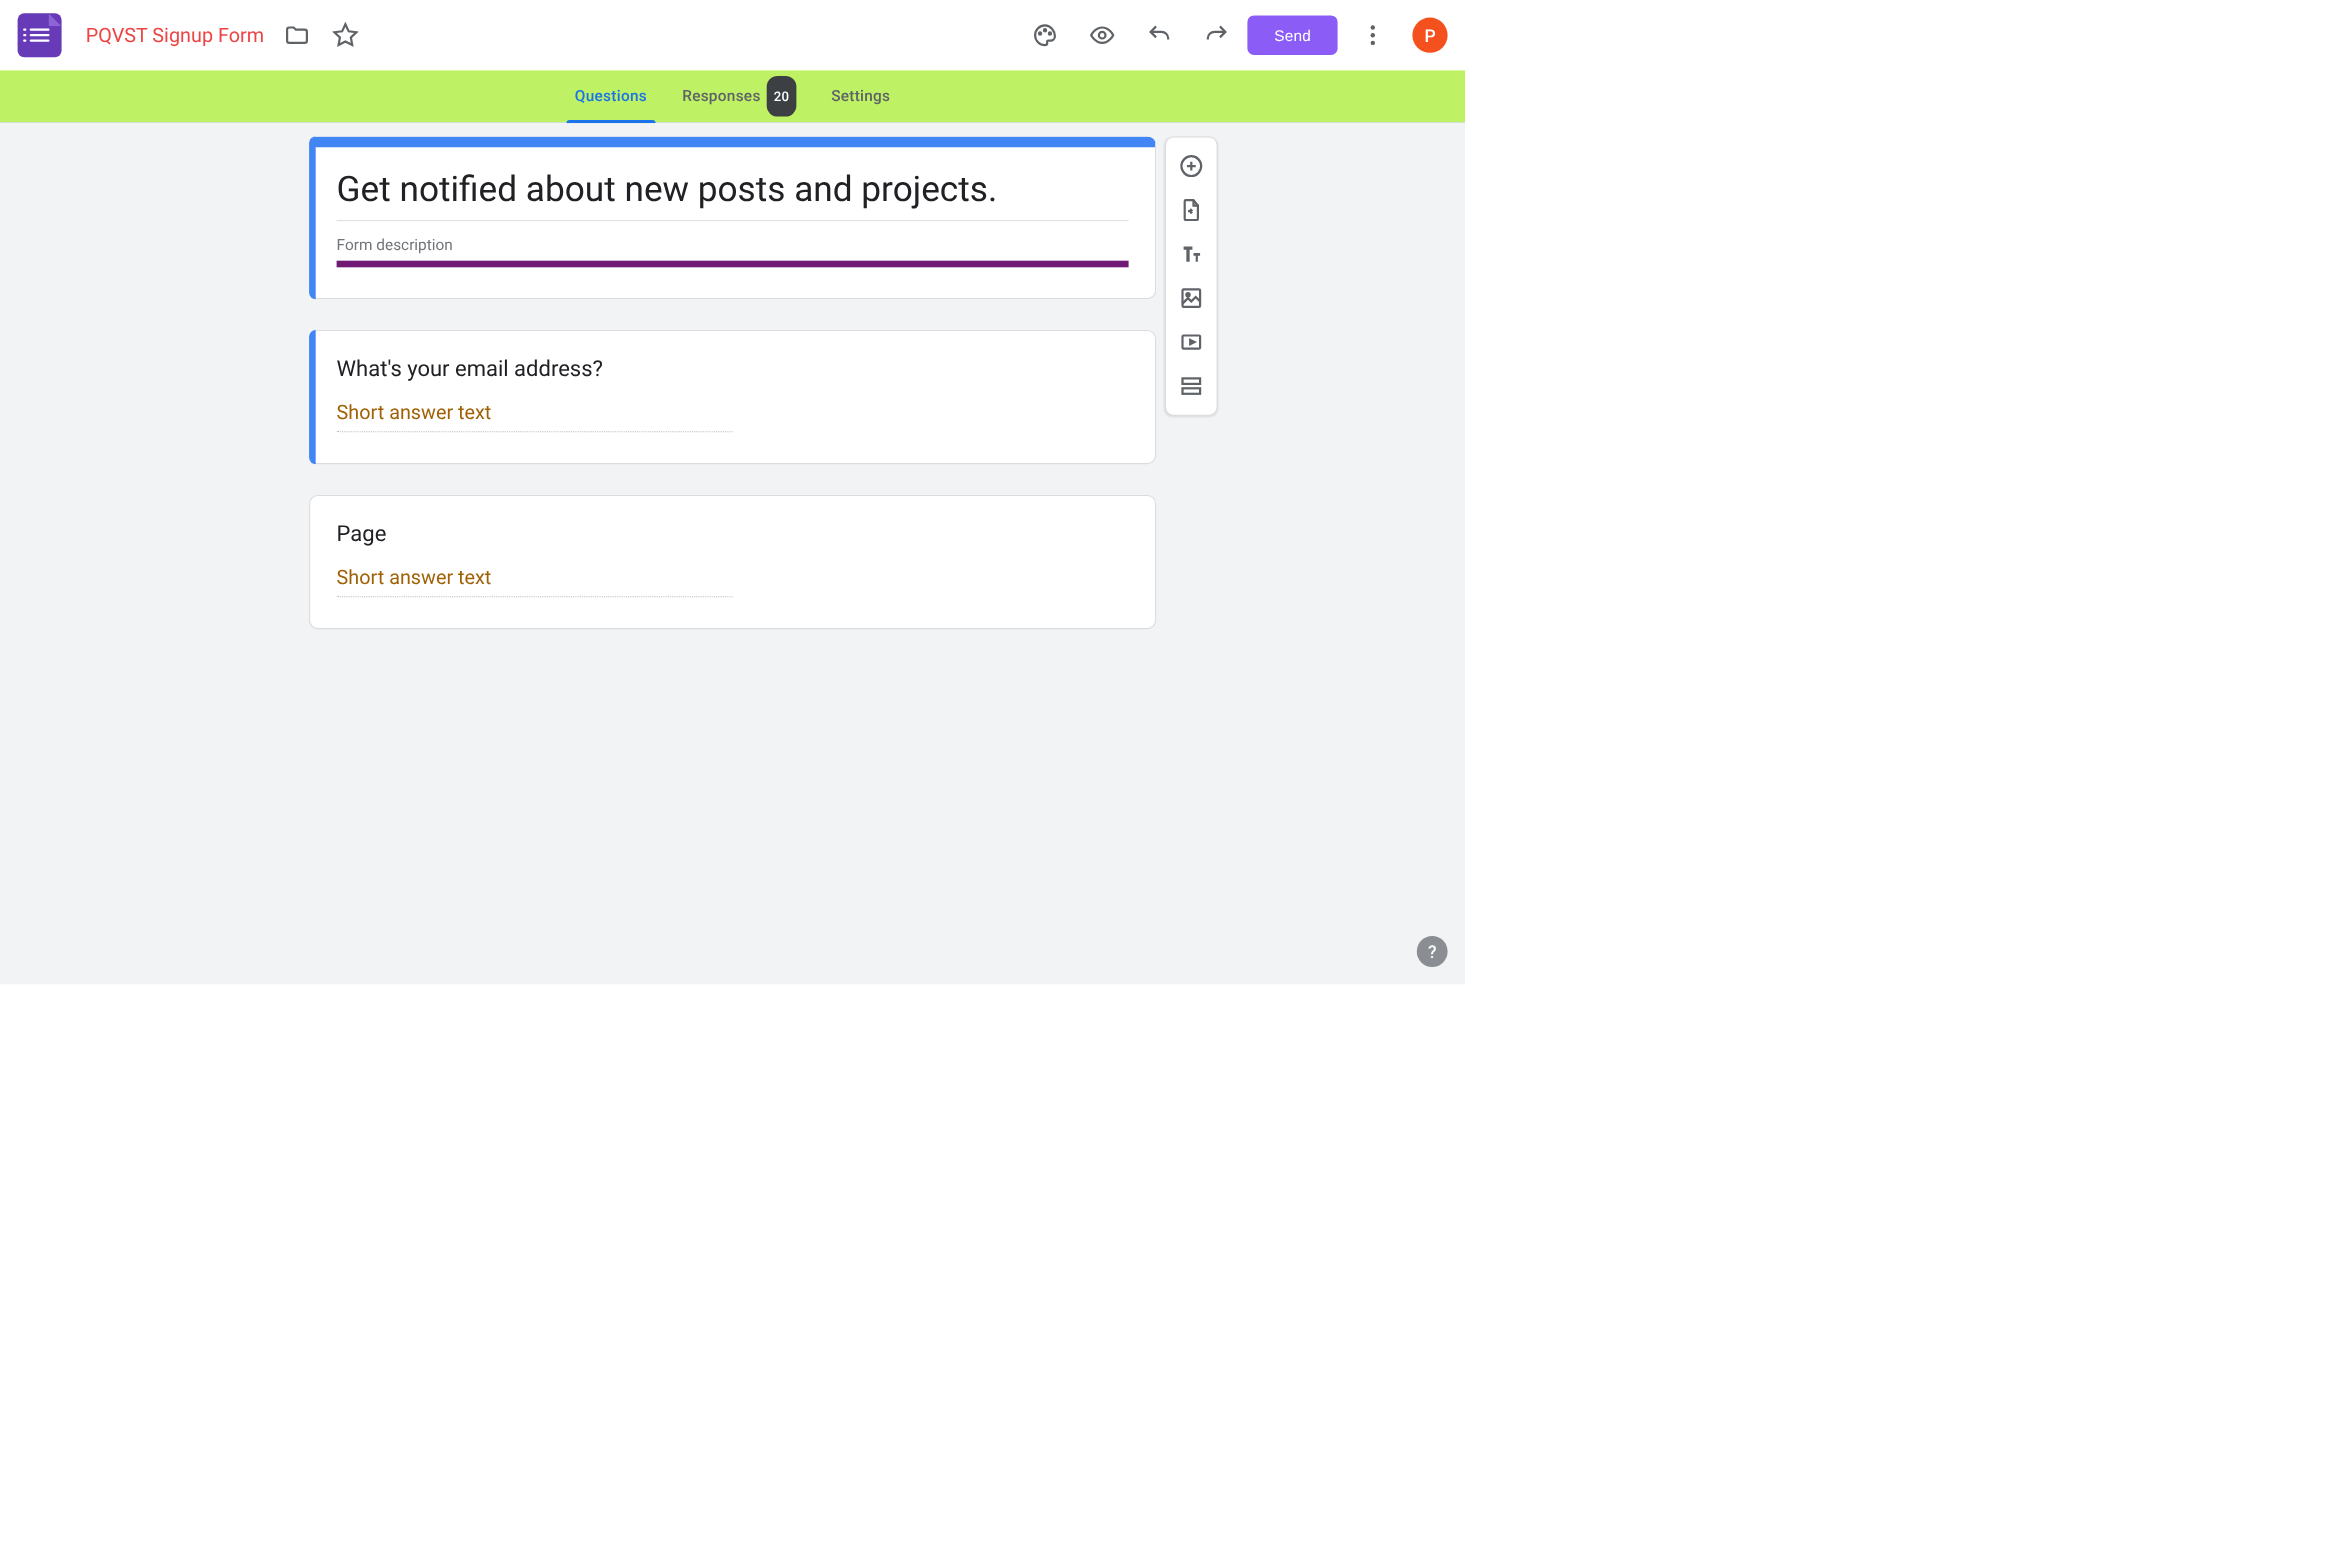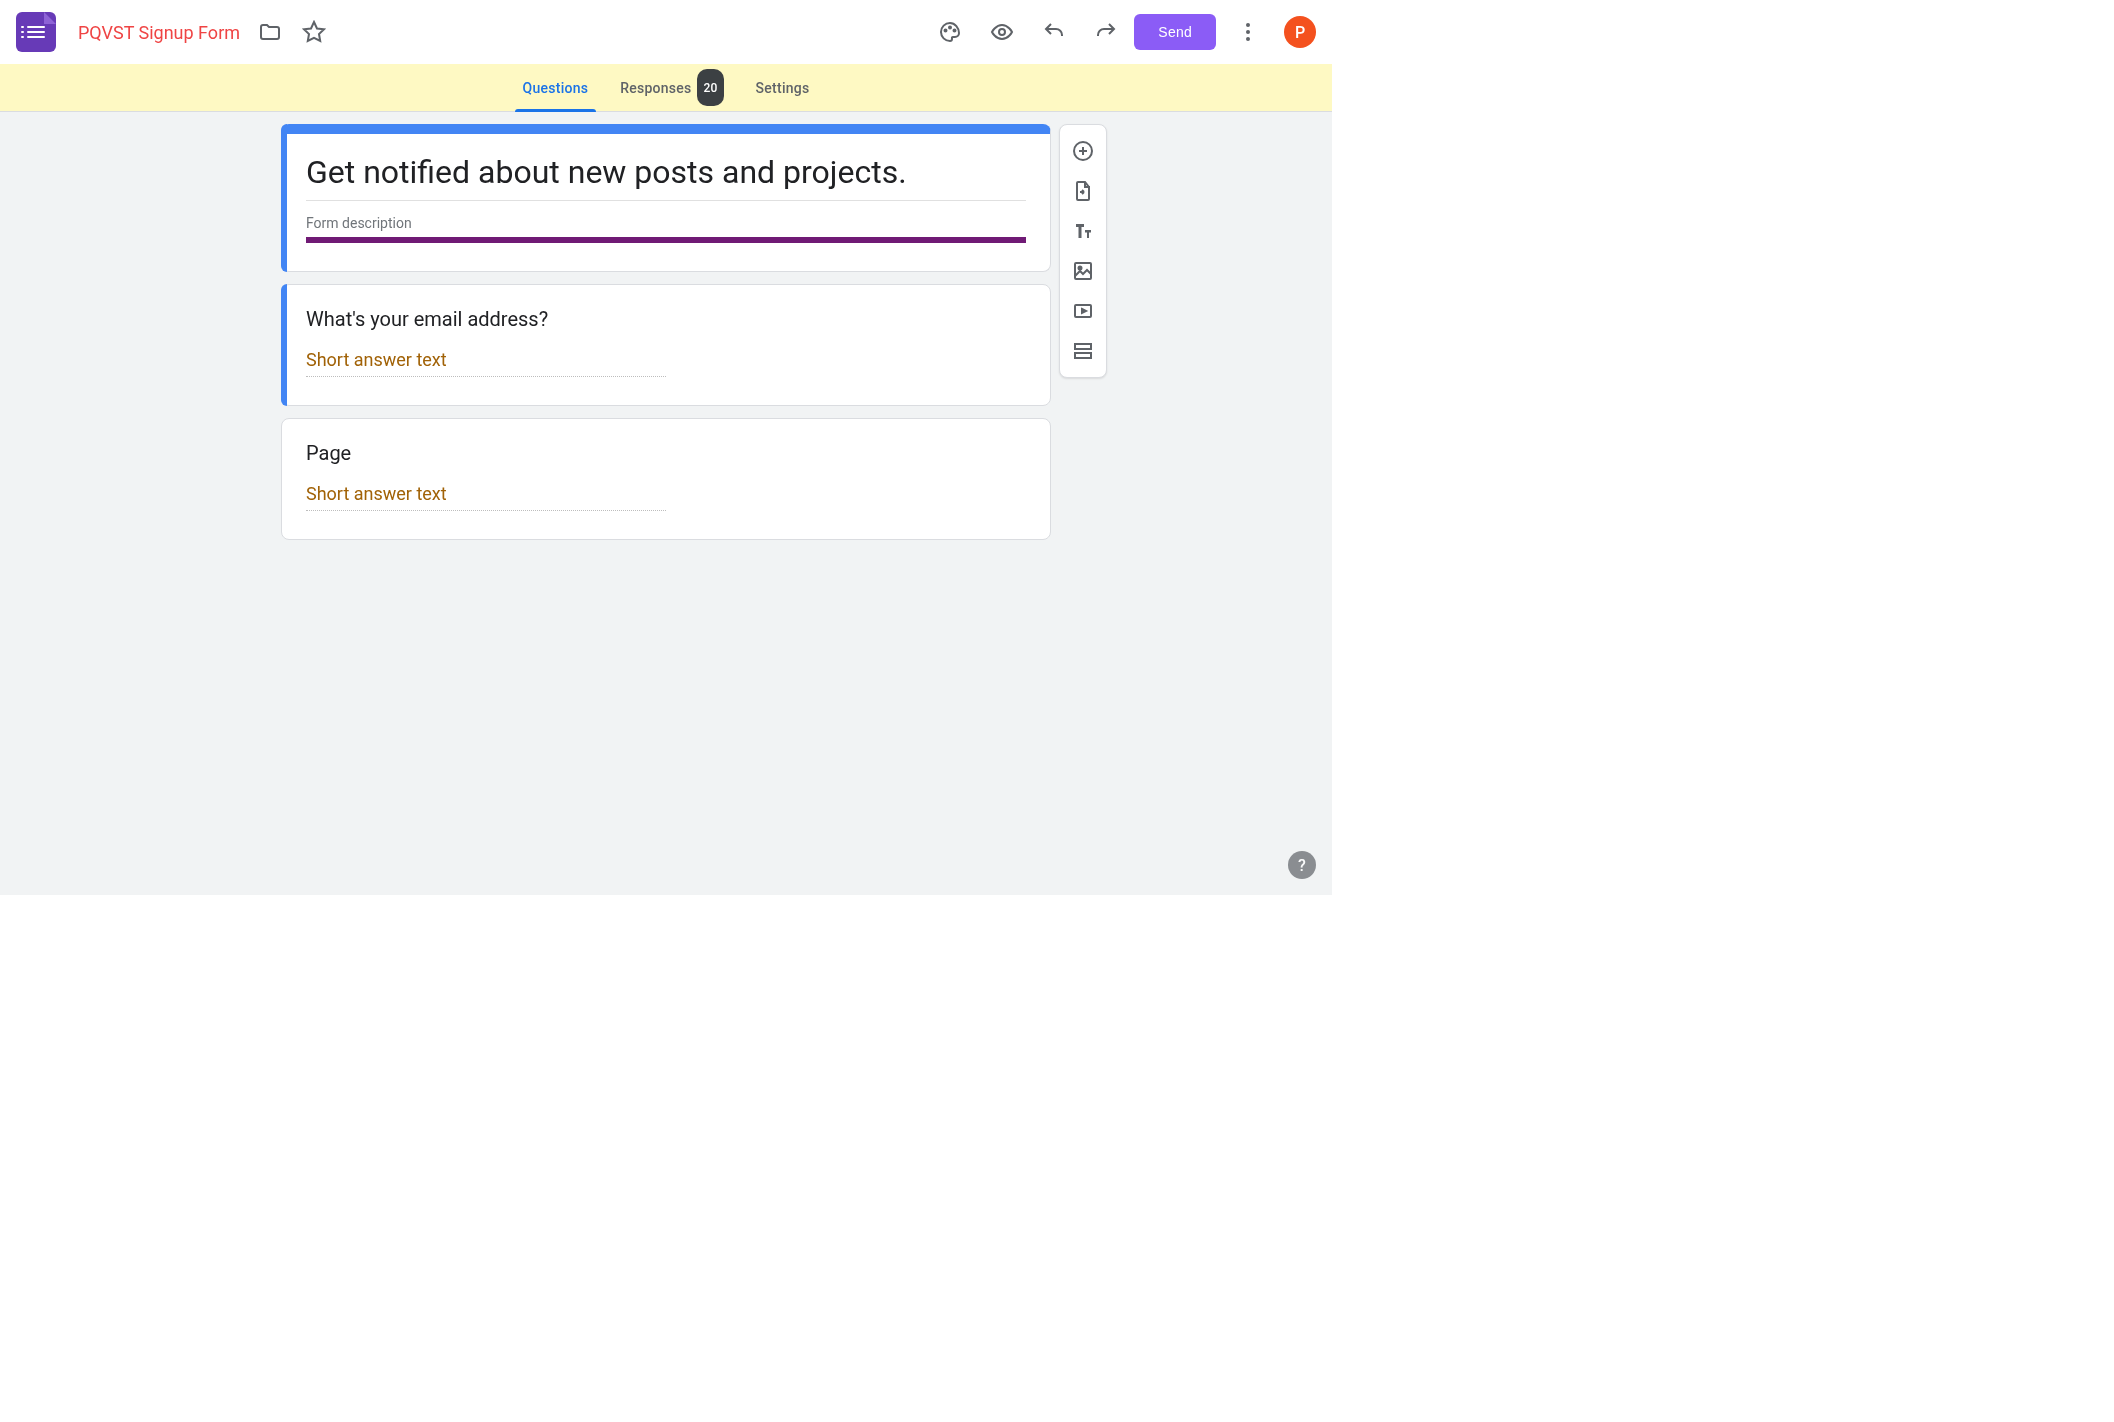--- a/index.html
+++ b/index.html
@@ -19,31 +19,31 @@
 .header-icon-btn svg { width: 24px; height: 24px; }
 
 .header-spacer { flex: 1; }
 .header-right { display: flex; align-items: center; gap: 8px; }
 
 .send-btn { background: #8b5cf6; color: #fff; border: none; border-radius: 6px; padding: 0 24px; height: 36px; font-size: 14px; font-weight: 500; cursor: pointer; letter-spacing: 0.25px; }
 
 .avatar { width: 32px; height: 32px; border-radius: 50%; background: #f4511e; color: #fff; display: flex; align-items: center; justify-content: center; font-size: 16px; font-weight: 500; margin-left: 8px; }
 
 
-.tabs { height: 48px; display: flex; align-items: center; justify-content: center; gap: 32px; border-bottom: 1px solid #dadce0; background: #fef9c3; }
+.tabs { height: 48px; display: flex; align-items: center; justify-content: center; gap: 32px; border-bottom: 1px solid #dadce0; background: #bef264; }
 .tab { font-size: 14px; font-weight: 500; color: #5f6368; cursor: pointer; height: 48px; display: flex; align-items: center; position: relative; letter-spacing: 0.25px; }
 .tab.active { color: #1a73e8; }
 .tab.active::after { content: ""; position: absolute; bottom: 0; left: -8px; right: -8px; height: 3px; background: #1a73e8; border-radius: 3px 3px 0 0; }
 .badge { background: #3c4043; color: #fff; border-radius: 10px; min-width: 20px; height: 37px; padding: 0 6px; font-size: 12px; display: inline-flex; align-items: center; justify-content: center; margin-left: 6px; }
 
 
 .canvas { background: #f0ebf8; min-height: calc(100% - 112px); padding: 12px 0 40px; position: relative; background: #f1f3f4; }
 .form-wrap { width: 770px; margin: 0 auto; position: relative; }
 
-.card { background: #fff; border: 1px solid #dadce0; border-radius: 8px; margin-bottom: 12px; padding: 22px 24px 28px; position: relative; }
+.card { background: #fff; border: 1px solid #dadce0; border-radius: 8px; margin-bottom: 28px; padding: 22px 24px 28px; position: relative; }
 .card.header-card { border-top: 10px solid #4285f4; padding-top: 18px; }
 .card.selected::before { content: ""; position: absolute; left: -1px; top: -1px; bottom: -1px; width: 6px; background: #4285f4; border-radius: 8px 0 0 8px; }
 .card.header-card.selected::before { top: -10px; border-radius: 8px 0 0 8px; }
 
 .form-title { font-size: 32px; color: #202124; line-height: 1.3; border-bottom: 1px solid #e0e0e0; padding-bottom: 6px; margin-bottom: 8px; width: 100%; outline: none; font-weight: 400; }
 .form-desc { font-size: 14px; color: #70757a; border-bottom: 6px solid #701a75; padding: 6px 0; width: 100%; outline: none; }
 
 .q-title { font-size: 20px; color: #202124; margin-bottom: 18px; }
 .short-answer { font-size: 18px; color: #a16207; border-bottom: 1px dotted #bdbdbd; padding-bottom: 6px; width: 360px; }
 

